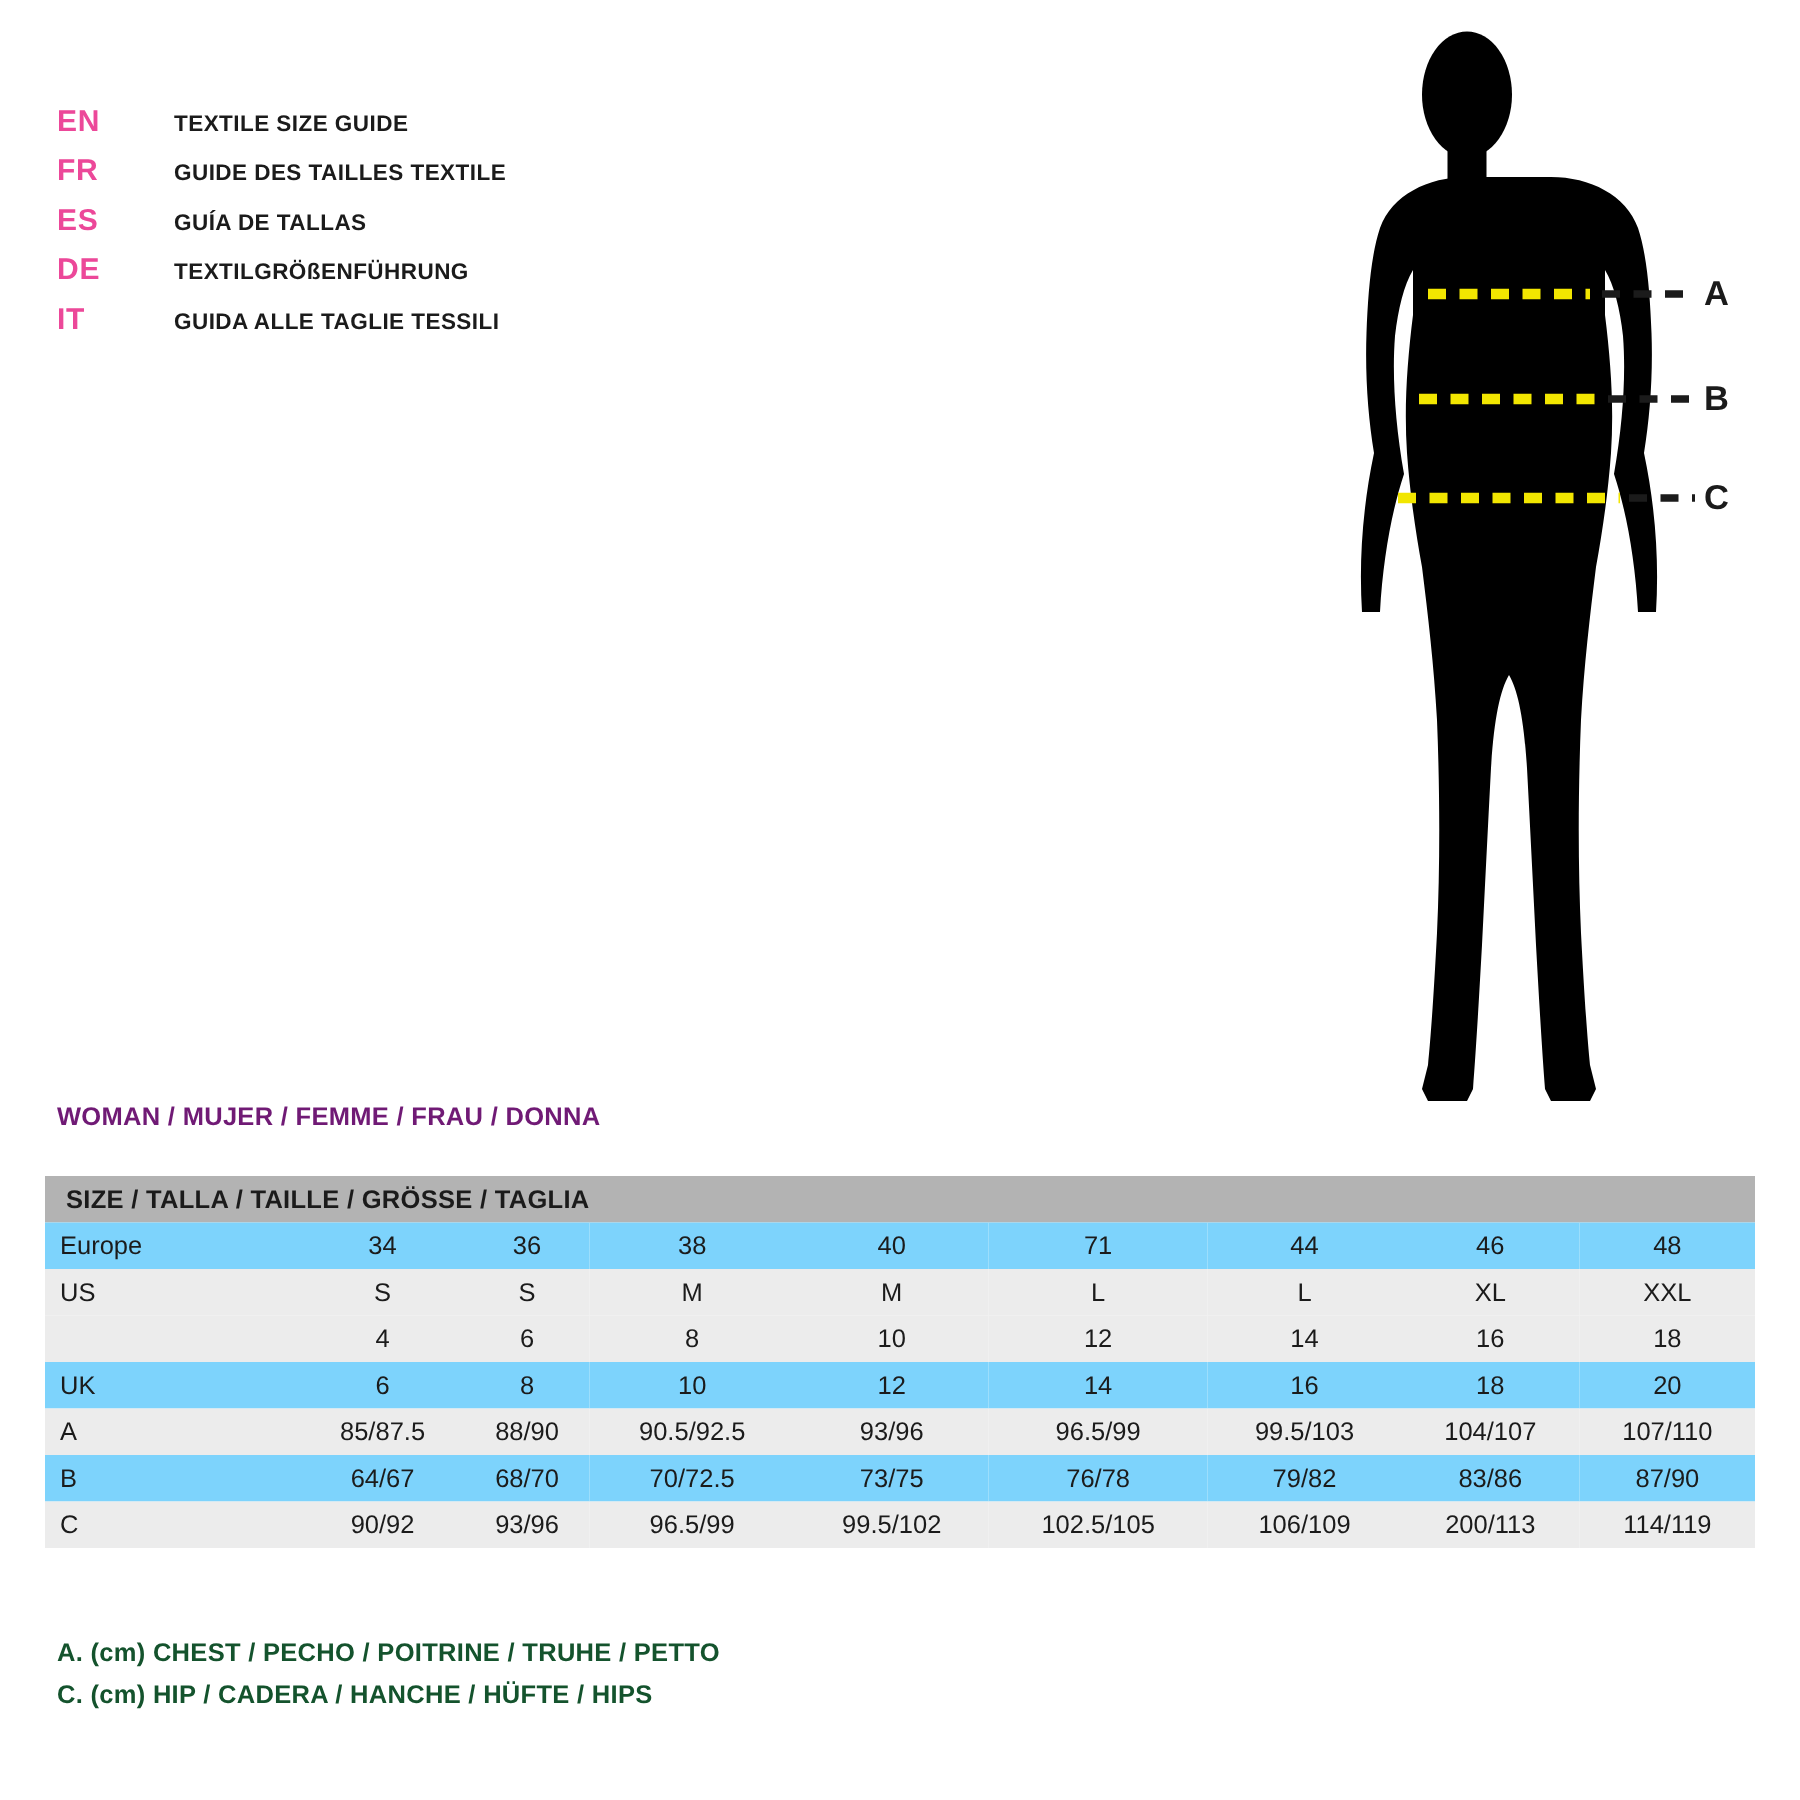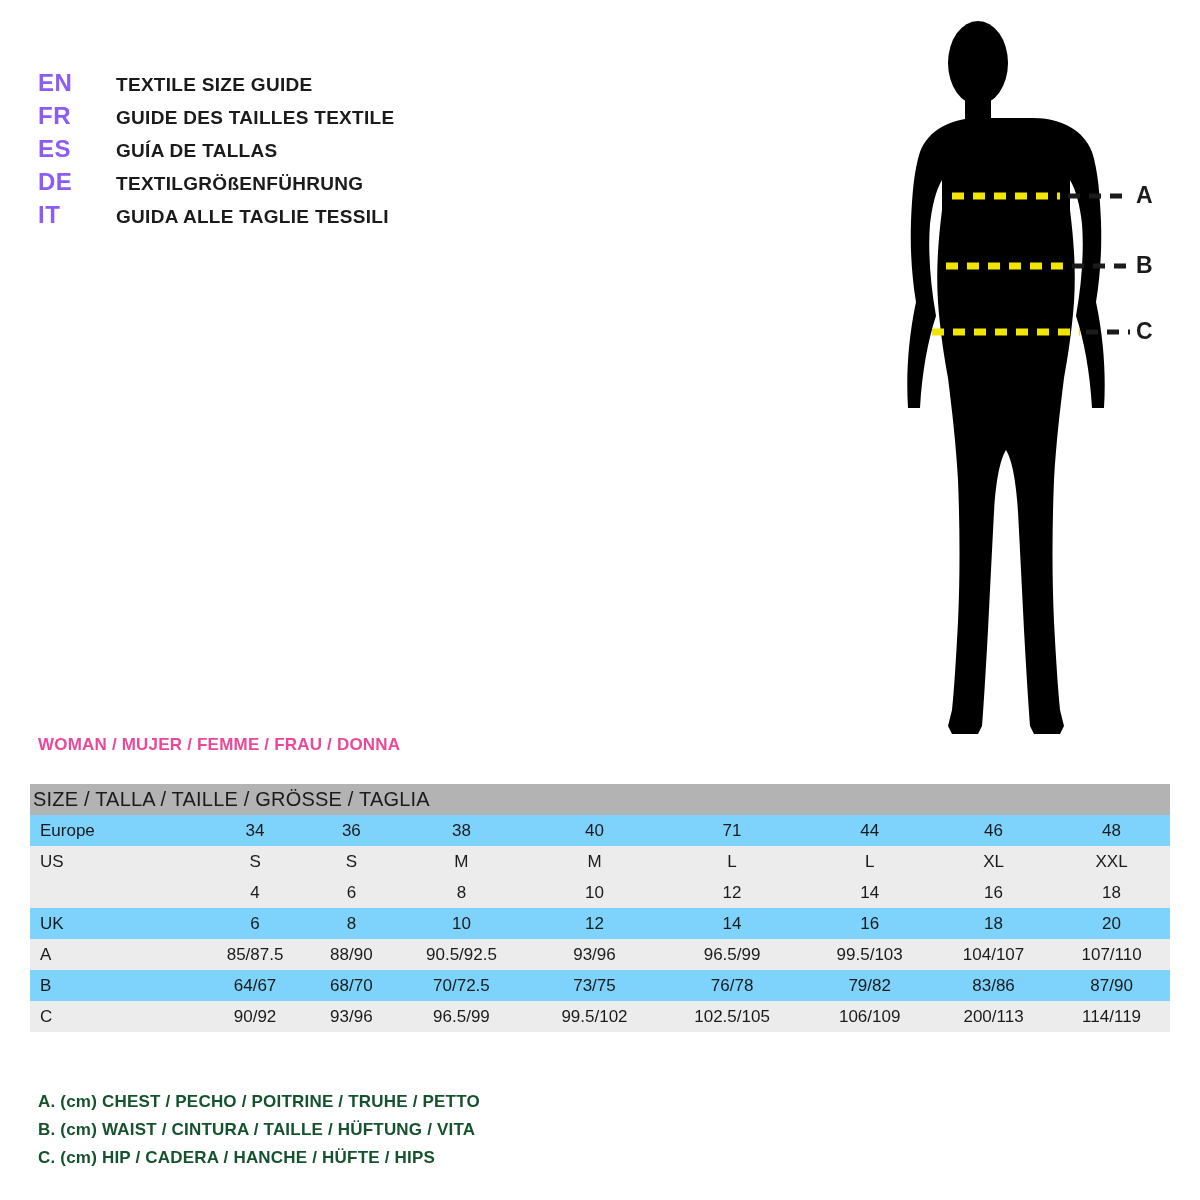--- a/index.html
+++ b/index.html
@@ -26,27 +26,27 @@
     left: 38px;
     width: 520px;
   }
   .lang-row {
     display: flex;
     align-items: baseline;
     height: 33px;
   }
   .lang-code {
     width: 78px;
-    font-size: 24px;
+    font-size: 20px;
     font-weight: bold;
     letter-spacing: 0.5px;
-    color: #8b5cf6;
+    color: #ec4899;
   }
   .lang-title {
-    font-size: 19px;
+    font-size: 15px;
     font-weight: bold;
     letter-spacing: 0.3px;
     color: #1b1b1b;
     white-space: nowrap;
     margin-top: 46px;
   }
 
   
   .figure-wrap {
     position: absolute;
@@ -72,43 +72,43 @@
   }
 
   
   .woman-label {
     position: absolute;
     top: 735px;
     left: 38px;
     font-size: 17px;
     font-weight: bold;
     letter-spacing: 0.2px;
-    color: #ec4899;
+    color: #701a75;
   }
 
   table.sizes {
     position: absolute;
     top: 784px;
     left: 30px;
     width: 1140px;
     border-collapse: collapse;
     font-size: 17px;
   }
   table.sizes td, table.sizes th {
     padding: 4px 0 4px 0;
     height: 31px;
     text-align: center;
     font-weight: normal;
     color: #1b1b1b;
   }
   table.sizes th.header-cell {
     text-align: left;
-    padding-left: 3px;
-    font-weight: normal;
-    font-size: 20px;
+    padding-left: 14px;
+    font-weight: bold;
+    font-size: 17px;
     letter-spacing: 0.2px;
   }
   table.sizes td.rowlabel {
     text-align: left;
     padding-left: 10px;
     width: 170px;
   }
   .row-head { background: #b3b3b3; }
   .row-alt  { background: #ececec; }
   .row-plain{ background: #7dd3fc; }
@@ -311,17 +311,16 @@
         <td>102.5/105</td>
         <td>106/109</td>
         <td>200/113</td>
         <td>114/119</td>
       </tr>
     </tbody>
   </table>
 
   <div class="notes">
     <div class="note">A. (cm) CHEST / PECHO / POITRINE / TRUHE / PETTO</div>
-    <div class="note">B. (cm) WAIST / CINTURA / TAILLE / HÜFTUNG / VITA</div>
     <div class="note">C. (cm) HIP / CADERA / HANCHE / HÜFTE / HIPS</div>
   </div>
 
 </div>
 
 </body></html>

